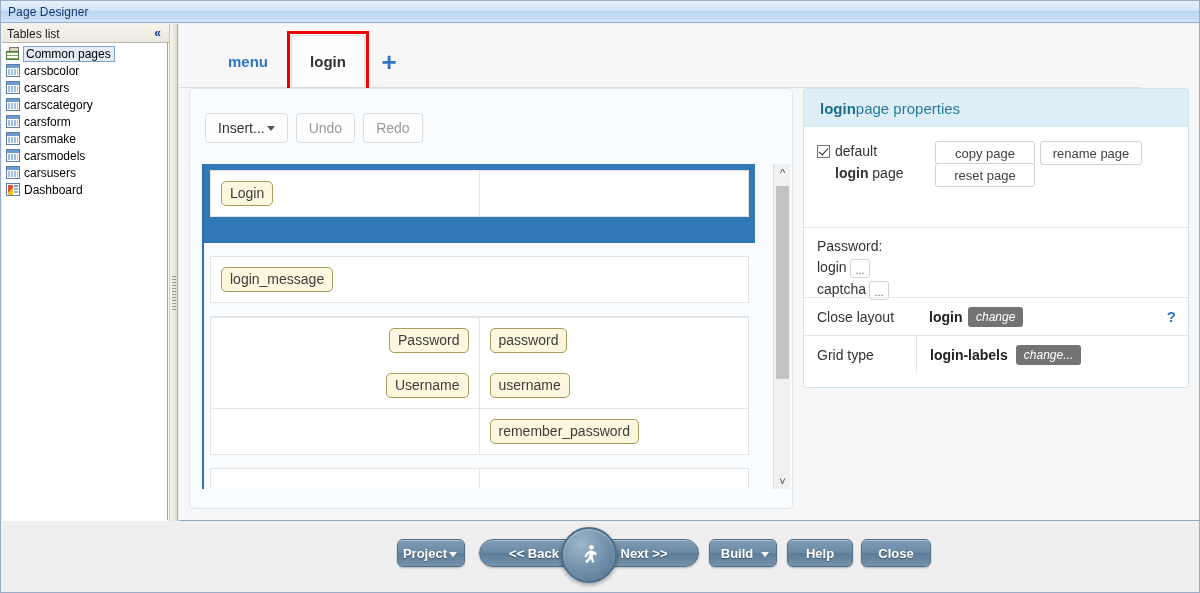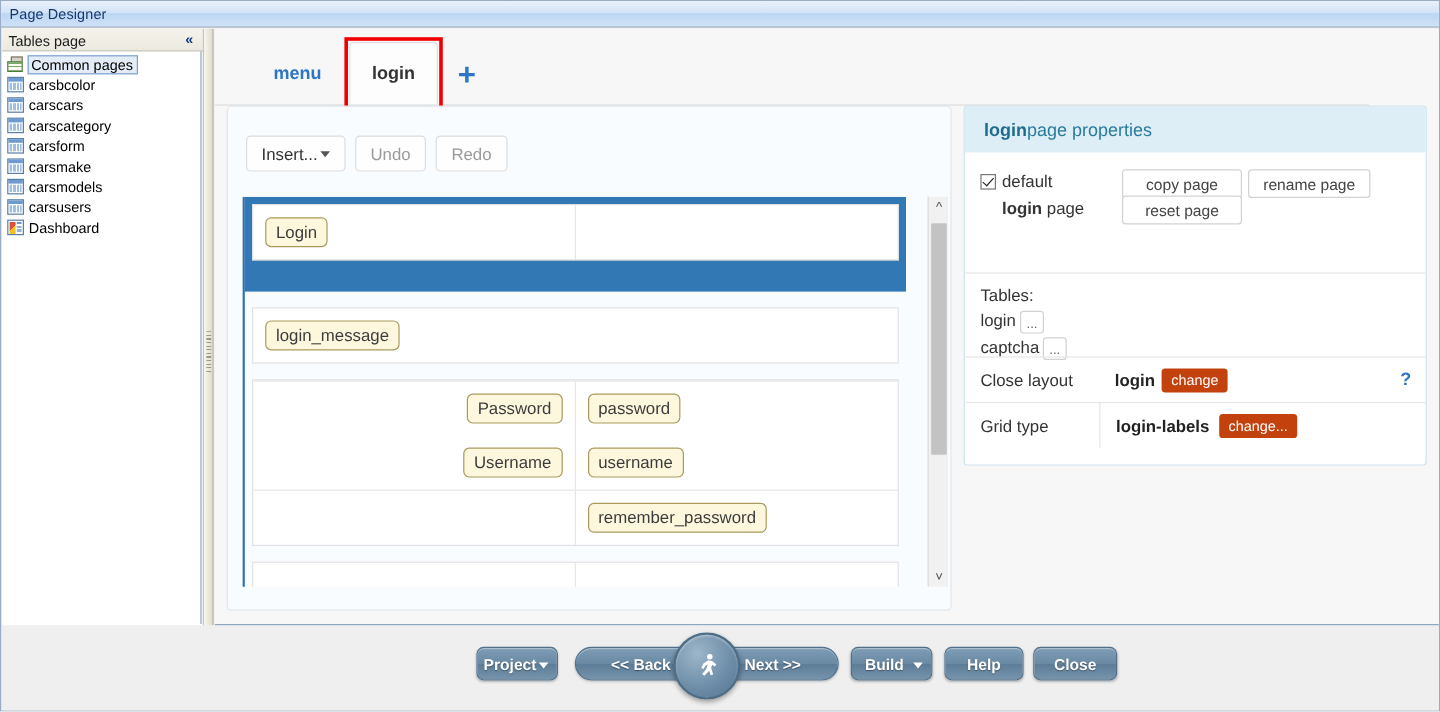--- a/index.html
+++ b/index.html
@@ -376,23 +376,24 @@
     padding-bottom: 1px; box-sizing: border-box;
   }
   .dots-login { left: 46px; top: 31px; }
   .dots-captcha { left: 65px; top: 53px; }
 
   .sec3 { height: 38px; position: relative; display: flex; align-items: center; }
   .sec3 .label { position: absolute; left: 13px; font-size: 14px; color: #333; }
   .sec3 .value { position: absolute; left: 125px; font-size: 14px; font-weight: bold; color: #222; }
   .chg {
     position: absolute;
-    background: #c2410c; color: #fff;
+    background: #737373; color: #fff;
     font-size: 12px; border-radius: 3px;
     padding: 3px 8px;
+    font-style: italic;
   }
   .chg-layout { left: 164px; }
   .qmark { position: absolute; right: 12px; font-size: 15px; font-weight: bold; color: #2e75c3; }
 
   .sec4 { height: 38px; position: relative; display: flex; align-items: center; }
   .sec4 .label { position: absolute; left: 13px; font-size: 14px; color: #333; }
   .sec4 .vcell {
     position: absolute; left: 112px; top: 0; right: 0; height: 100%;
     border-left: 1px solid #e6e6e6;
     display: flex; align-items: center;
@@ -455,21 +456,21 @@
 <body>
 
 <div id="app">
 
   <div class="titlebar">
     <div class="titlebar-text">Page Designer</div>
   </div>
 
   <div class="sidebar">
     <div class="sidebar-header">
-      <div class="sidebar-header-label">Tables page</div>
+      <div class="sidebar-header-label">Tables list</div>
       <div class="collapse-icon">«</div>
     </div>
     <div class="tree">
       <div class="tree-item selected">
         <span class="ic ic-pages"></span>
         <span class="tree-label">Common pages</span>
       </div>
       <div class="tree-item">
         <span class="ic ic-table"></span>
         <span class="tree-label">carsbcolor</span>
@@ -611,21 +612,21 @@
       <div class="props-sec sec1">
         <span class="chk"></span>
         <span class="lbl-default">default</span>
         <span class="lbl-page"><b>login</b><span> page</span></span>
         <span class="pbtn btn-copy">copy page</span>
         <span class="pbtn btn-rename">rename page</span>
         <span class="pbtn btn-reset">reset page</span>
       </div>
 
       <div class="props-sec sec2">
-        <span class="opt-title">Tables:</span>
+        <span class="opt-title">Password:</span>
         <span class="opt-login">login</span>
         <span class="dots dots-login">...</span>
         <span class="opt-captcha">captcha</span>
         <span class="dots dots-captcha">...</span>
       </div>
 
       <div class="props-sec sec3">
         <span class="label">Close layout</span>
         <span class="value">login</span>
         <span class="chg chg-layout">change</span>

